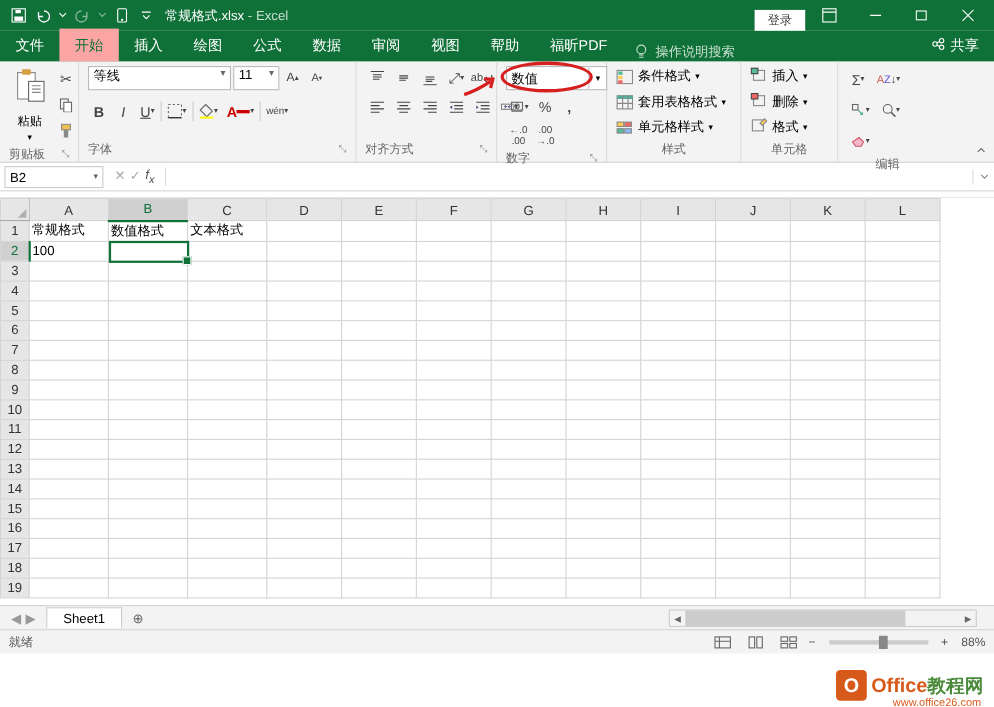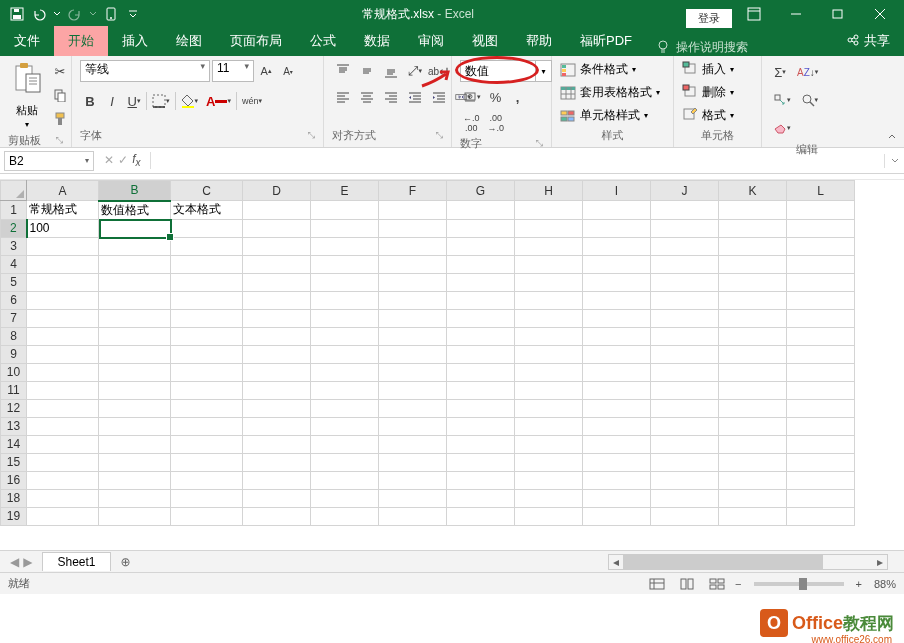--- a/index.html
+++ b/index.html
@@ -2,21 +2,21 @@
 <html><head>
   <meta charset="utf-8">
   <style>
     * { margin: 0; padding: 0; box-sizing: border-box; }
     body { font-family: "Microsoft YaHei", sans-serif; font-size: 12px; background: #fff; width: 904px; height: 643px; overflow: hidden; position: relative; }
     
     
     .title-bar { background: #0f7038; height: 28px; display: flex; align-items: center; color: #fff; }
     .qat { display: flex; align-items: center; gap: 4px; padding: 0 8px; }
     .qat-icon { width: 18px; height: 18px; display: flex; align-items: center; justify-content: center; cursor: pointer; }
-    .title-center { flex: 1; text-align: center; font-size: 12px; }
+    .title-center { flex: 1; font-size: 12px; }
     .title-center .fn { color: #fff; }
     .title-center .app { color: #c8e0d0; }
     .title-right { display: flex; align-items: flex-end; gap: 2px; padding-right: 4px; }
     .login-btn { background: #fff; color: #333; padding: 2px 12px; font-size: 11px; cursor: pointer; }
     .win-btn { width: 40px; height: 28px; display: flex; align-items: center; justify-content: center; cursor: pointer; }
     
     
     .ribbon-tabs { background: #0f7038; height: 28px; display: flex; align-items: flex-end; color: #fff; }
     .ribbon-tab { padding: 6px 14px; font-size: 13px; cursor: pointer; }
     .ribbon-tab.active { background: #fca5a5; color: #0f7038; }
@@ -180,21 +180,20 @@
         </svg>
     </div>
   </div>
 </div>
 
 <div class="ribbon-tabs">
   <div class="ribbon-tab">文件</div>
   <div class="ribbon-tab active">开始</div>
   <div class="ribbon-tab">插入</div>
   <div class="ribbon-tab">绘图</div>
-  <div class="ribbon-tab">页面布局</div>
   <div class="ribbon-tab">公式</div>
   <div class="ribbon-tab">数据</div>
   <div class="ribbon-tab">审阅</div>
   <div class="ribbon-tab">视图</div>
   <div class="ribbon-tab">帮助</div>
   <div class="ribbon-tab">福昕PDF</div>
   <div class="tell-me">
     <span>
       <svg width="14" height="14" viewBox="0 0 14 14">
           <circle cx="7" cy="6" r="4" fill="none" stroke="#c8e0d0"></circle>
@@ -838,20 +837,35 @@
           <td class="cell col-E"></td>
           <td class="cell col-F"></td>
           <td class="cell col-G"></td>
           <td class="cell col-H"></td>
           <td class="cell col-I"></td>
           <td class="cell col-J"></td>
           <td class="cell col-K"></td>
           <td class="cell col-L"></td>
         </tr>
         <tr>
+          <th class="row-h">17</th>
+          <td class="cell col-A"></td>
+          <td class="cell col-B"></td>
+          <td class="cell col-C"></td>
+          <td class="cell col-D"></td>
+          <td class="cell col-E"></td>
+          <td class="cell col-F"></td>
+          <td class="cell col-G"></td>
+          <td class="cell col-H"></td>
+          <td class="cell col-I"></td>
+          <td class="cell col-J"></td>
+          <td class="cell col-K"></td>
+          <td class="cell col-L"></td>
+        </tr>
+        <tr>
           <th class="row-h">18</th>
           <td class="cell col-A"></td>
           <td class="cell col-B"></td>
           <td class="cell col-C"></td>
           <td class="cell col-D"></td>
           <td class="cell col-E"></td>
           <td class="cell col-F"></td>
           <td class="cell col-G"></td>
           <td class="cell col-H"></td>
           <td class="cell col-I"></td>

